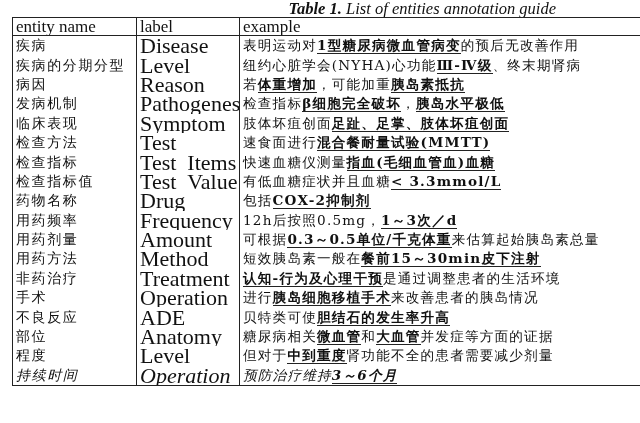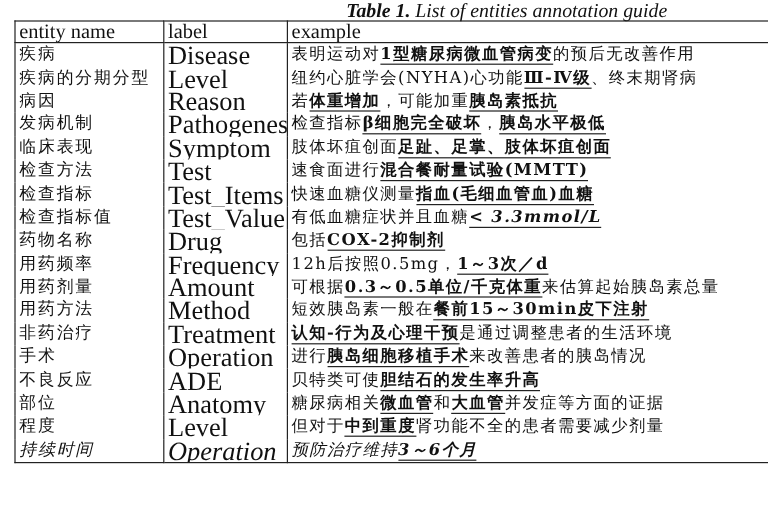--- a/index.html
+++ b/index.html
@@ -14,21 +14,21 @@
   th, td { border-left: 1.2px solid #222; border-right: 1.2px solid #222; padding: 0 0 0 3px;
            text-align: left; font-weight: normal; white-space: nowrap; overflow: hidden; vertical-align: middle; }
   thead th { border-top: 1.2px solid #222; border-bottom: 1.2px solid #222; height: 17px;
              font-family: "Liberation Serif", "DejaVu Serif", serif; font-size: 17px; line-height: 17px; }
   tbody td { height: 19.4px; font-size: 14.5px; line-height: 19px; }
   tbody tr:last-child td { border-bottom: 1.2px solid #222; font-style: italic; }
   td.zh { font-family: "DejaVu Serif", serif; font-size: 14px; letter-spacing: 1.6px; }
   td.en { font-family: "Liberation Serif", "DejaVu Serif", serif; font-size: 22px; }
   td.ex { font-family: "DejaVu Serif", serif; font-size: 13.6px; letter-spacing: 1.2px; }
   .hl { font-weight: bold; border-bottom: 1.2px solid #222; text-align: right; }
-  .math { font-style: italic; font-weight: bold; font-family: "DejaVu Serif", serif; }
+  .math { font-weight: bold; font-family: "DejaVu Serif", serif; }
 </style>
 </head>
 <body>
 
 <div class="caption">
   <b>Table 1.</b><span> List of entities annotation guide</span>
 </div>
 
 <table>
   <colgroup>

